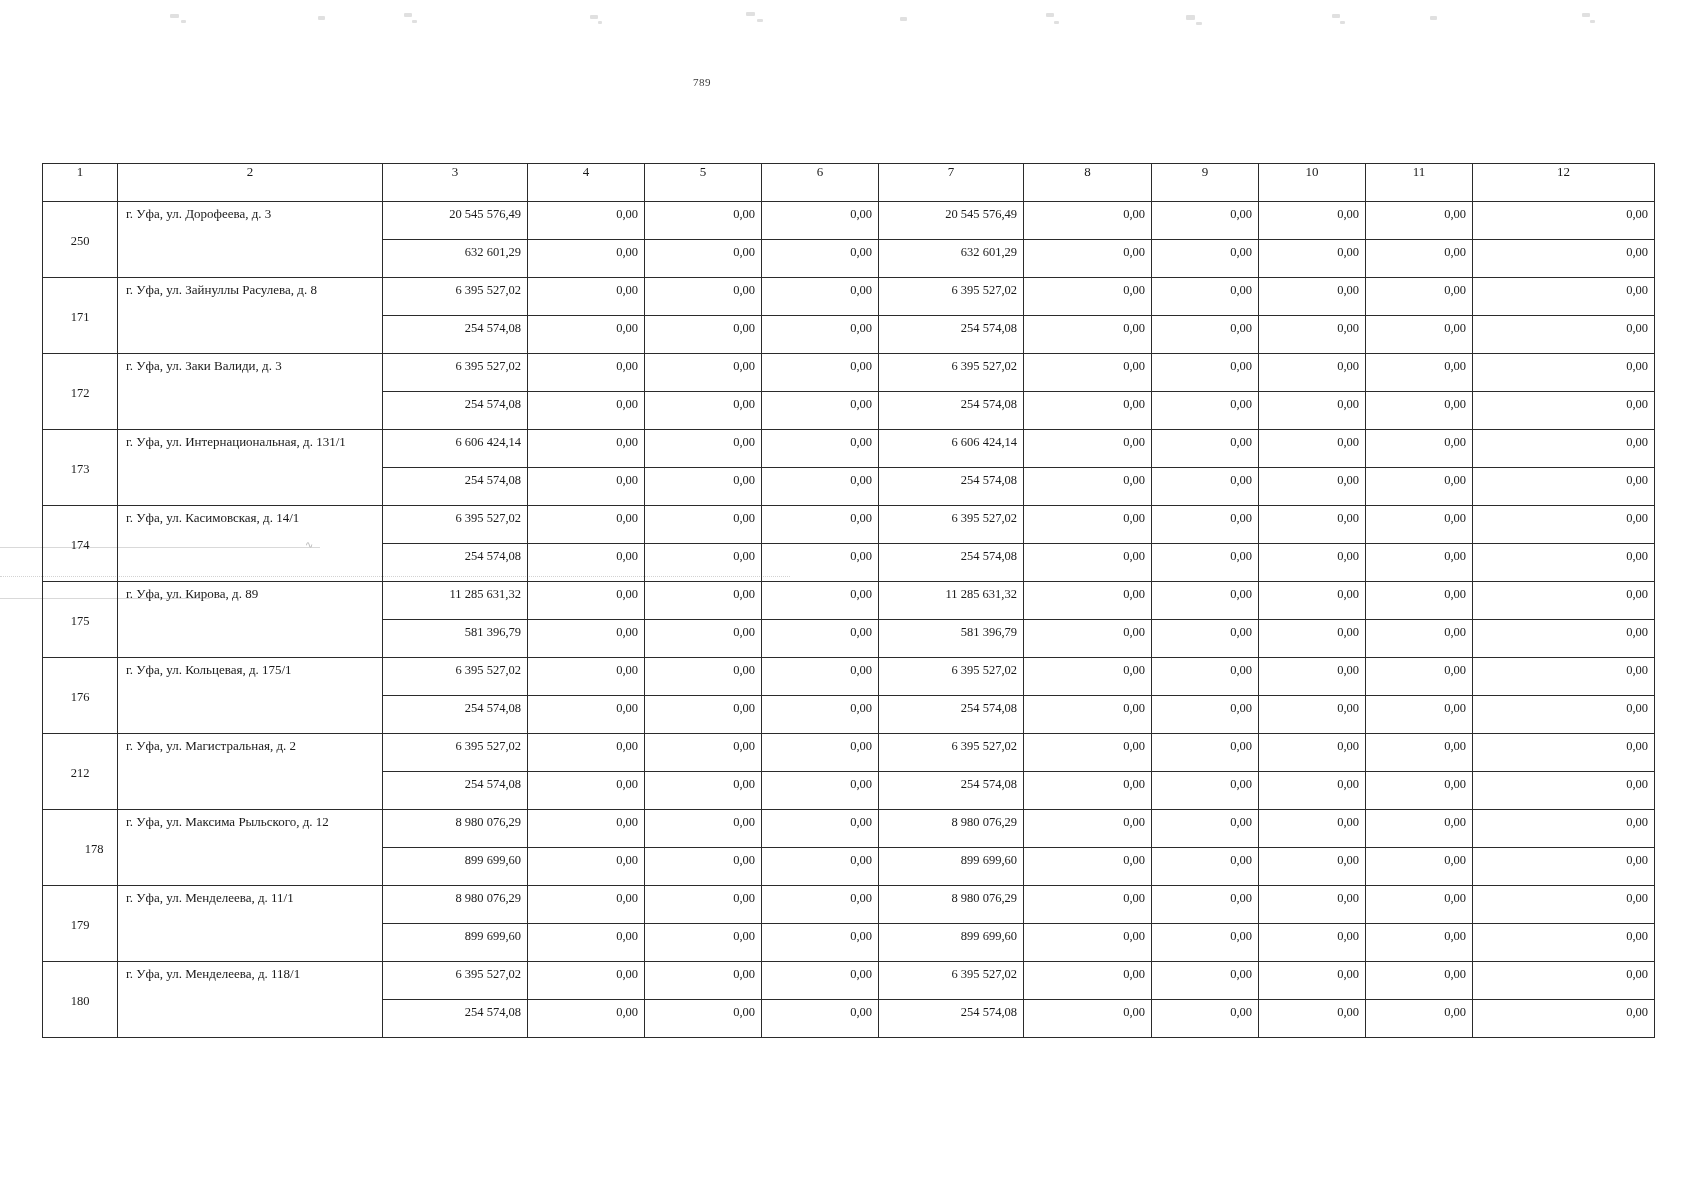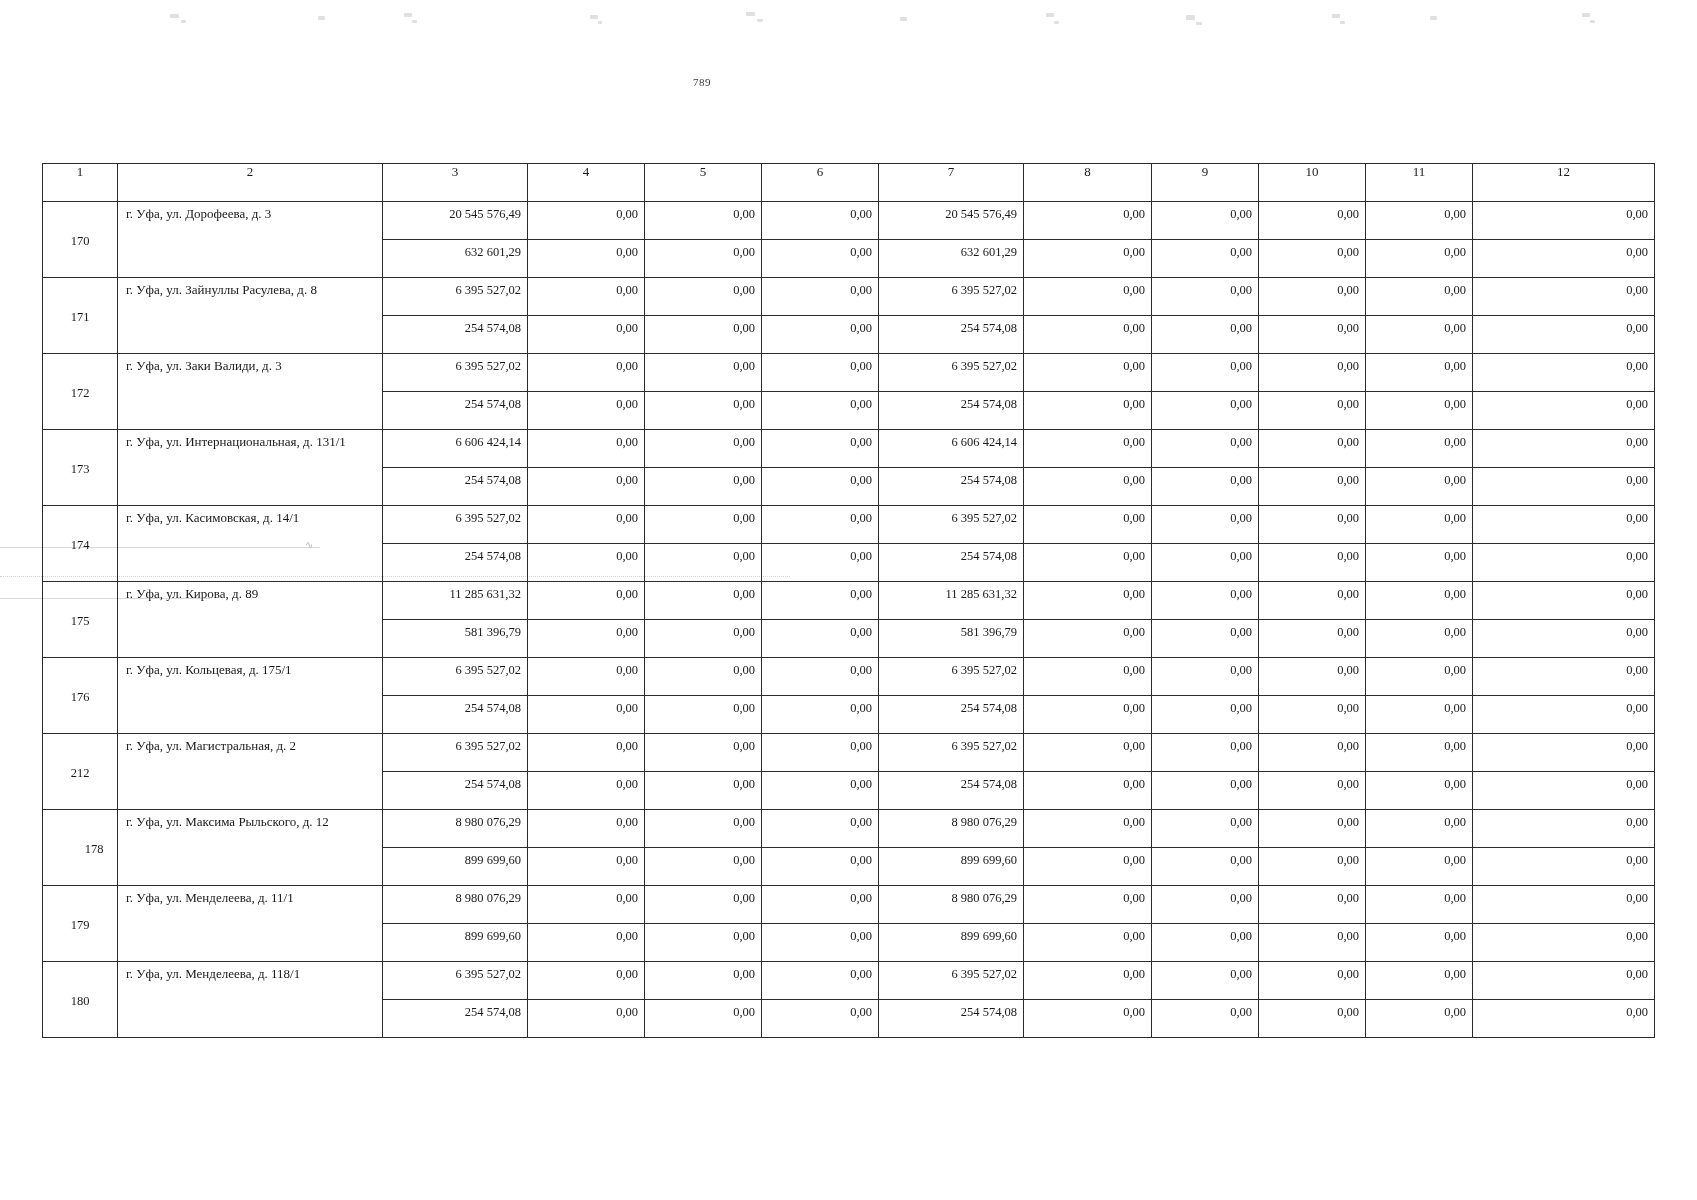--- a/index.html
+++ b/index.html
@@ -167,21 +167,21 @@
         <td>5</td>
         <td>6</td>
         <td>7</td>
         <td>8</td>
         <td>9</td>
         <td>10</td>
         <td>11</td>
         <td>12</td>
       </tr>
     <tr class="row-a">
-          <td class="c-num" rowspan="2" style="vertical-align: top; padding-top: 4px;">170</td>
+          <td class="c-num" rowspan="2" style="vertical-align: top; padding-top: 4px;">250</td>
           <td class="c-addr" rowspan="2">г. Уфа, ул. Дорофеева, д. 3</td>
           <td class="c-money">20 545 576,49</td>
           <td class="c-money">0,00</td>
           <td class="c-money">0,00</td>
           <td class="c-money">0,00</td>
           <td class="c-money">20 545 576,49</td>
           <td class="c-money">0,00</td>
           <td class="c-money">0,00</td>
           <td class="c-money">0,00</td>
           <td class="c-money">0,00</td>

